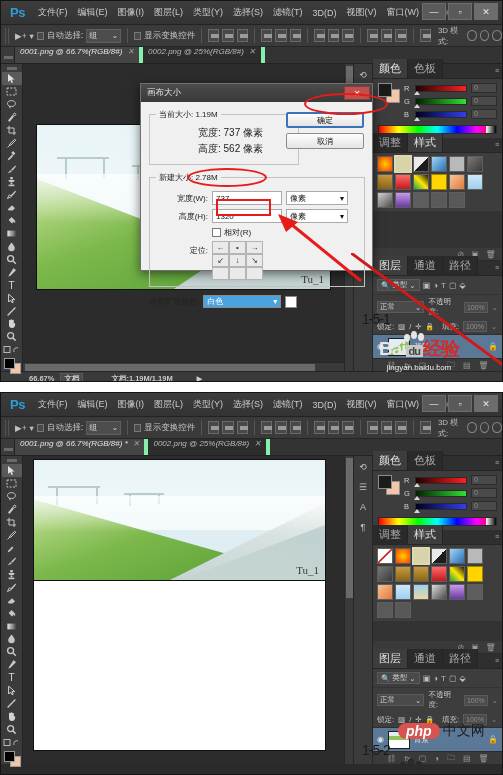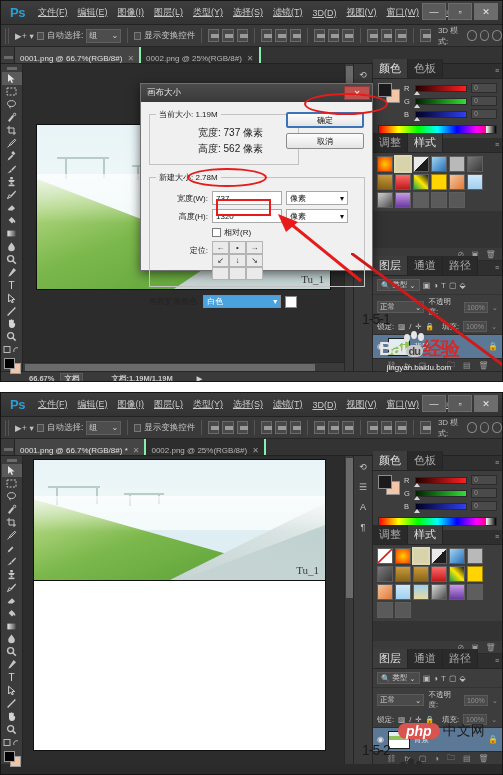--- a/index.html
+++ b/index.html
@@ -41,21 +41,20 @@
     padding: 0 8px 0 9px;
     letter-spacing: -0.5px;
     font-family: "Liberation Sans", sans-serif;
   }
   .menu-item {
     color: #c9c9c9;
     font-size: 9px;
     padding: 3px 5px;
     white-space: nowrap;
     cursor: default;
-    text-decoration: underline;
   }
   .win-ctrl {
     position: absolute; right: 4px; top: 2px;
     display: flex; gap: 2px;
   }
   .win-btn {
     width: 24px; height: 17px;
     background: #5a5a5a;
     border: 1px solid #6c6c6c;
     color: #e8e8e8;
@@ -114,27 +113,28 @@
   
   .tabbar {
     height: 17px;
     background: #333333;
     display: flex; align-items: flex-end;
     border-bottom: 1px solid #222;
     position: relative;
   }
   .tab {
     height: 16px;
-    display: flex; align-items: flex-end;
+    display: flex; align-items: flex-start;
     padding: 0 5px;
     font-size: 8px;
     color: #b6b6b6;
     background: #2d2d2d;
-    border-right: 2px solid #86efac;
+    border-right: 4px solid #86efac;
     white-space: nowrap;
+    font-style: italic;
   }
   .tab.active { background: #454545; color: #e2e2e2; }
   .tab .x { margin-left: 5px; color: #9b9b9b; font-size: 8px; }
   .tab-grip {
     width: 14px; height: 16px; background: #3b3b3b;
     border-right: 1px solid #242424;
     position: relative;
   }
   .tab-grip::after{
     content:""; position:absolute; left:3px; top:9px;
@@ -896,21 +896,21 @@
       <path d="M22 8 L42 16 L30 26 Z" fill="#e81b1b"></path>
     </svg>
     <svg class="diag-line" style="left:350px; top:252px; width:160px; height:125px;" viewBox="0 0 160 125">
       <path d="M0 0 L160 118" stroke="#cf1a1a" stroke-width="3" fill="none"></path>
     </svg>
   </div>
 
   <div class="wm-num" style="left:362px; top:311px;">1-5-1</div>
   <div class="wm-baidu" style="left:379px; top:336px;">
     <div class="main">
-      <span>Bai</span><span style="background:#c7c7c7;color:#444;border-radius:6px;padding:0 3px;font-size:11px;">du</span><span class="red">经验</span>
+      <span>Bai</span><span style="background:#c7c7c7;color:#444;border-radius:0;padding:0 3px;font-size:11px;">du</span><span class="red">经验</span>
     </div>
     <div class="sub">jingyan.baidu.com</div>
   </div>
   <svg class="paw" style="left:402px; top:330px; width:26px; height:16px;" viewBox="0 0 26 16">
     <ellipse cx="5" cy="8" rx="3" ry="4" fill="#e6e6e6"></ellipse>
     <ellipse cx="12" cy="5" rx="3" ry="4" fill="#e6e6e6"></ellipse>
     <ellipse cx="19" cy="7" rx="3" ry="4" fill="#e6e6e6"></ellipse>
   </svg>
 
   <div class="ps-window win2">

